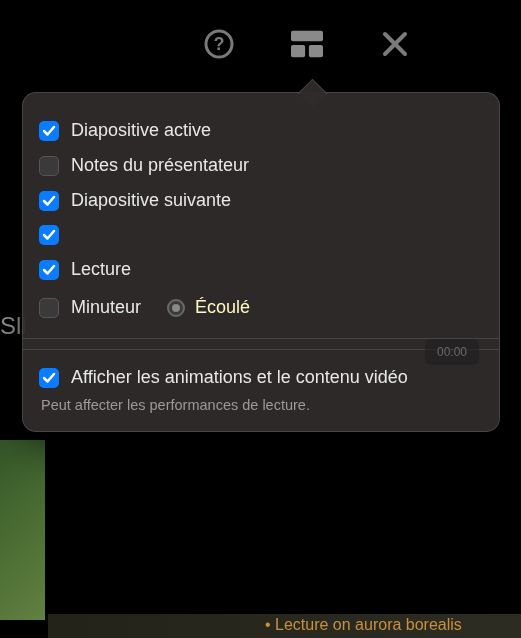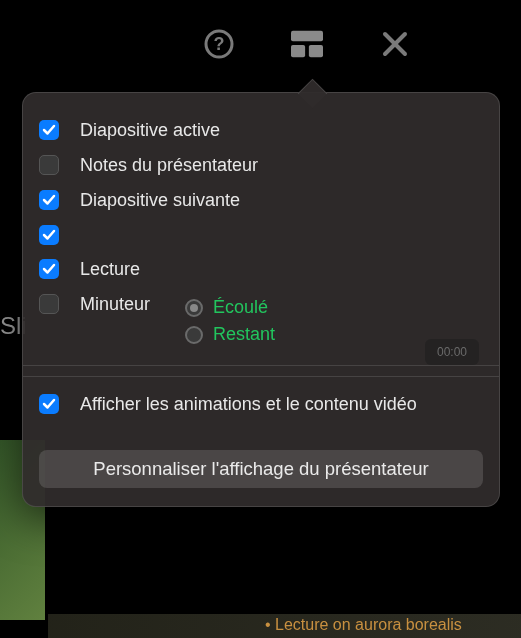--- a/index.html
+++ b/index.html
@@ -70,22 +70,22 @@
       left: 279px;
       width: 20px;
       height: 20px;
       background: rgba(48, 44, 44, 0.94);
       transform: rotate(45deg);
       border-top: 1px solid rgba(120,120,120,0.35);
       border-left: 1px solid rgba(120,120,120,0.35);
     }
     .row {
       display: flex;
-      align-items: flex-start;
-      gap: 21px;
+      align-items: center;
+      gap: 12px;
       padding: 7px 0;
     }
     .checkbox {
       width: 20px;
       height: 20px;
       border-radius: 5px;
       display: flex;
       align-items: center;
       justify-content: center;
       flex-shrink: 0;
@@ -121,21 +121,21 @@
       cursor: pointer;
     }
     .radio.selected::after {
       content: "";
       width: 8px;
       height: 8px;
       border-radius: 50%;
       background: #888;
     }
     .radio-label {
-      color: #22c55e;
+      color: #fef9c3;
       font-size: 18px;
     }
     .timer-row-outer {
       display: flex;
       align-items: flex-start;
       justify-content: space-between;
     }
     .time-box {
       position: absolute;
       right: 20px;
@@ -256,39 +256,35 @@
     <div class="row" style="flex:1">
       <div class="checkbox unchecked">
         
       </div>
       <span class="row-label">Minuteur</span>
       <div style="margin-left:14px">
         <div class="radio-row">
           <div class="radio selected"></div>
           <span class="radio-label">Écoulé</span>
         </div>
-        <div class="radio-row">
-          <div class="radio"></div>
-          <span class="radio-label">Restant</span>
-        </div>
       </div>
     </div>
   </div>
 
   <div class="time-box">00:00</div>
 
   <div class="divider"></div>
 
 
   <div class="divider"></div>
 
   <div class="row">
     <div class="checkbox checked">
       <svg width="14" height="14" viewBox="0 0 14 14">
           <polyline points="2,7 5.5,10.5 12,3" fill="none" stroke="#fff" stroke-width="2.5" stroke-linecap="round" stroke-linejoin="round"></polyline>
         </svg>
     </div>
     <span class="row-label">Afficher les animations et le contenu vidéo</span>
   </div>
-
-  <div class="footer-btn">Personnaliser l'affichage du présentateur</div>
+  <div class="hint">Peut affecter les performances de lecture.</div>
+
 
 </div>
 
 </body></html>

